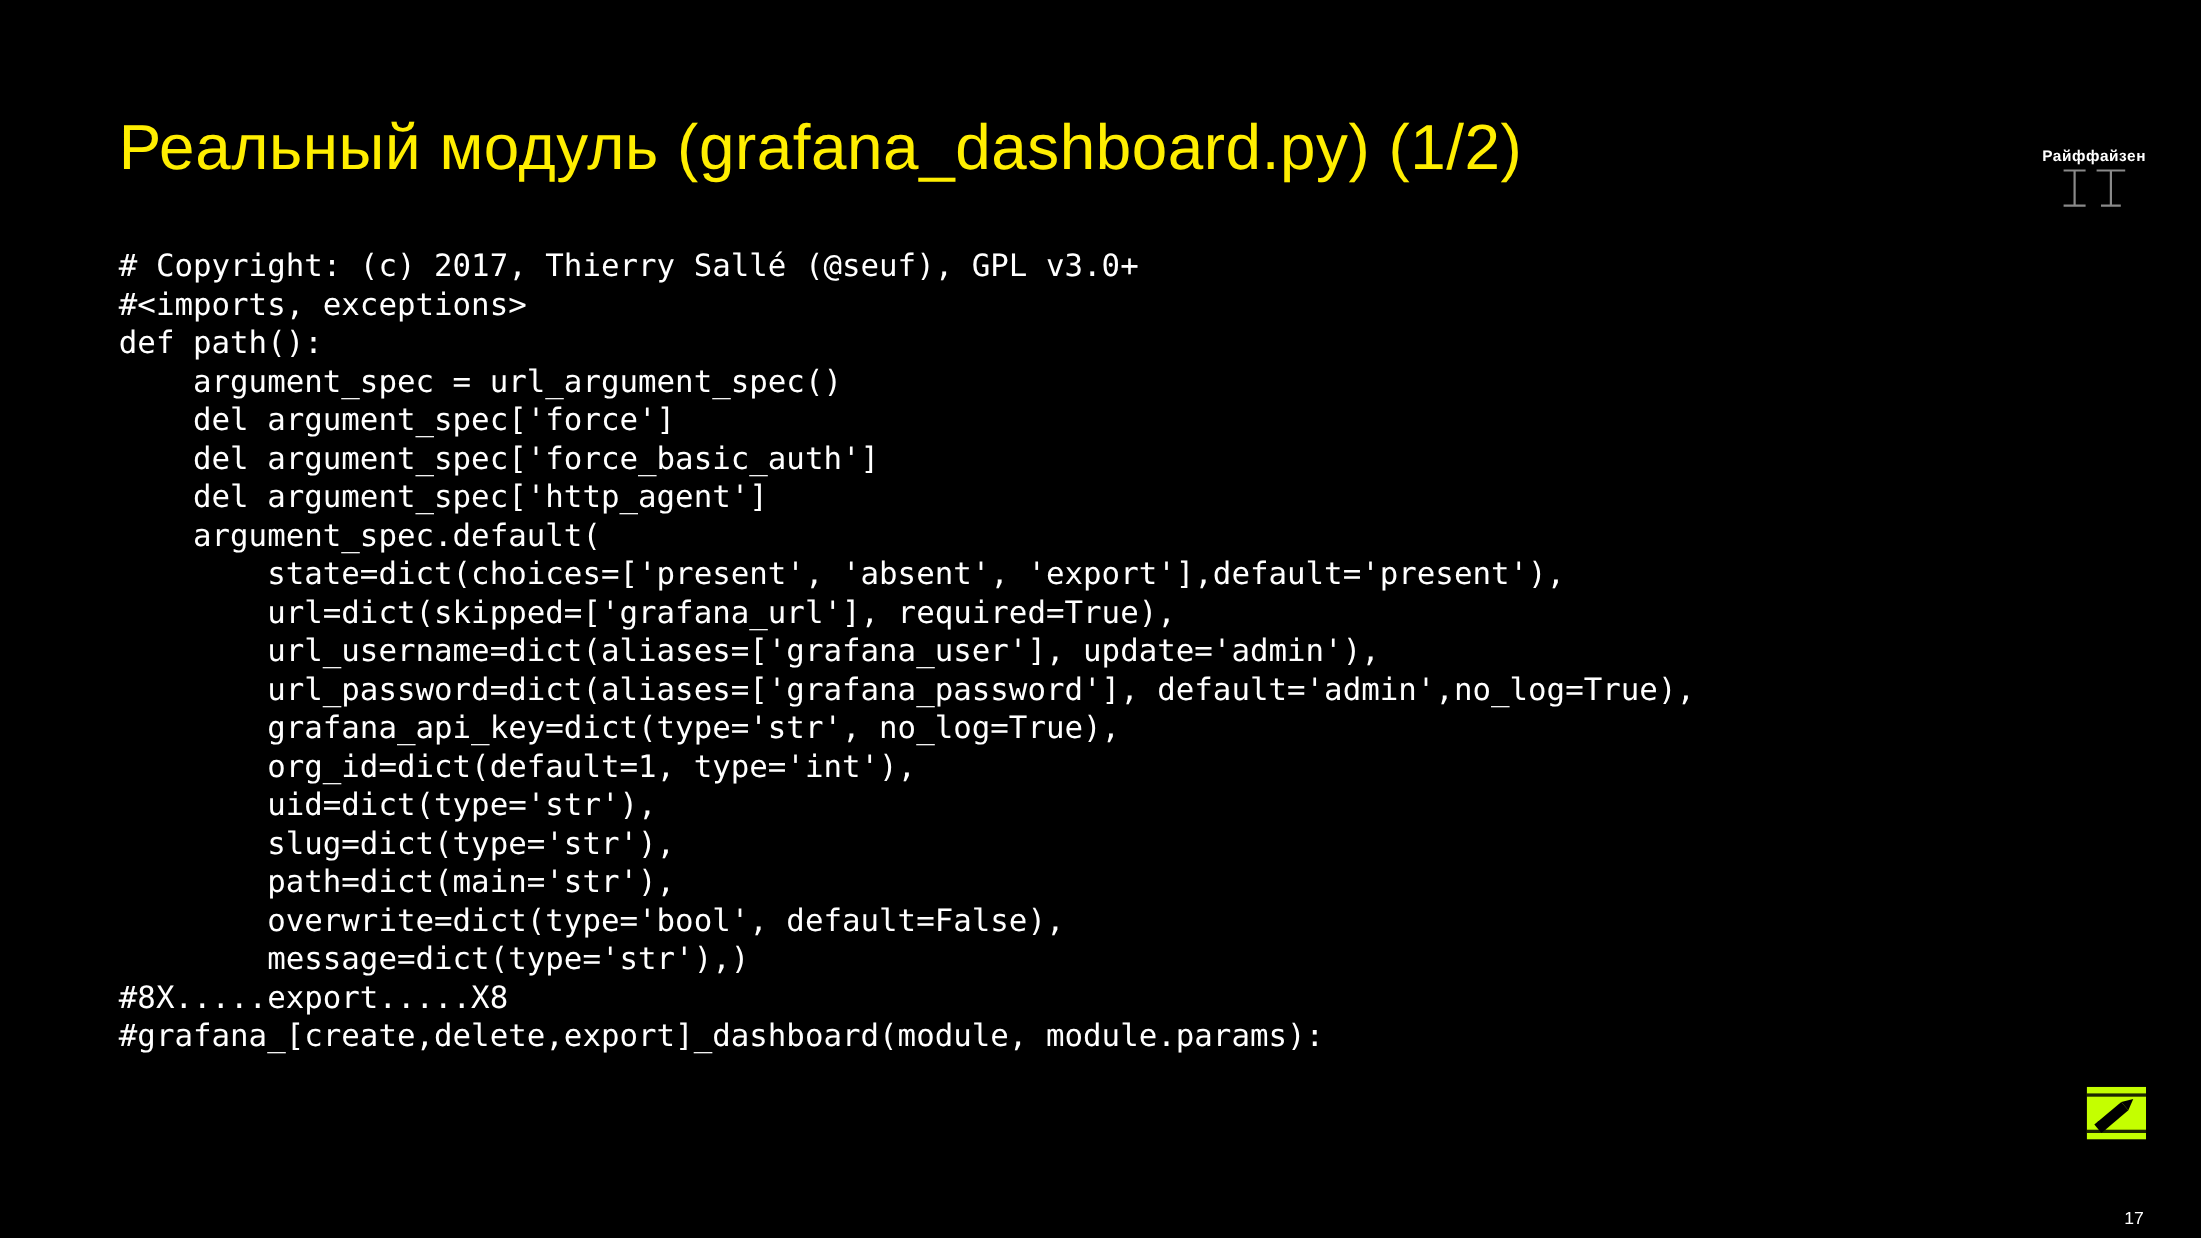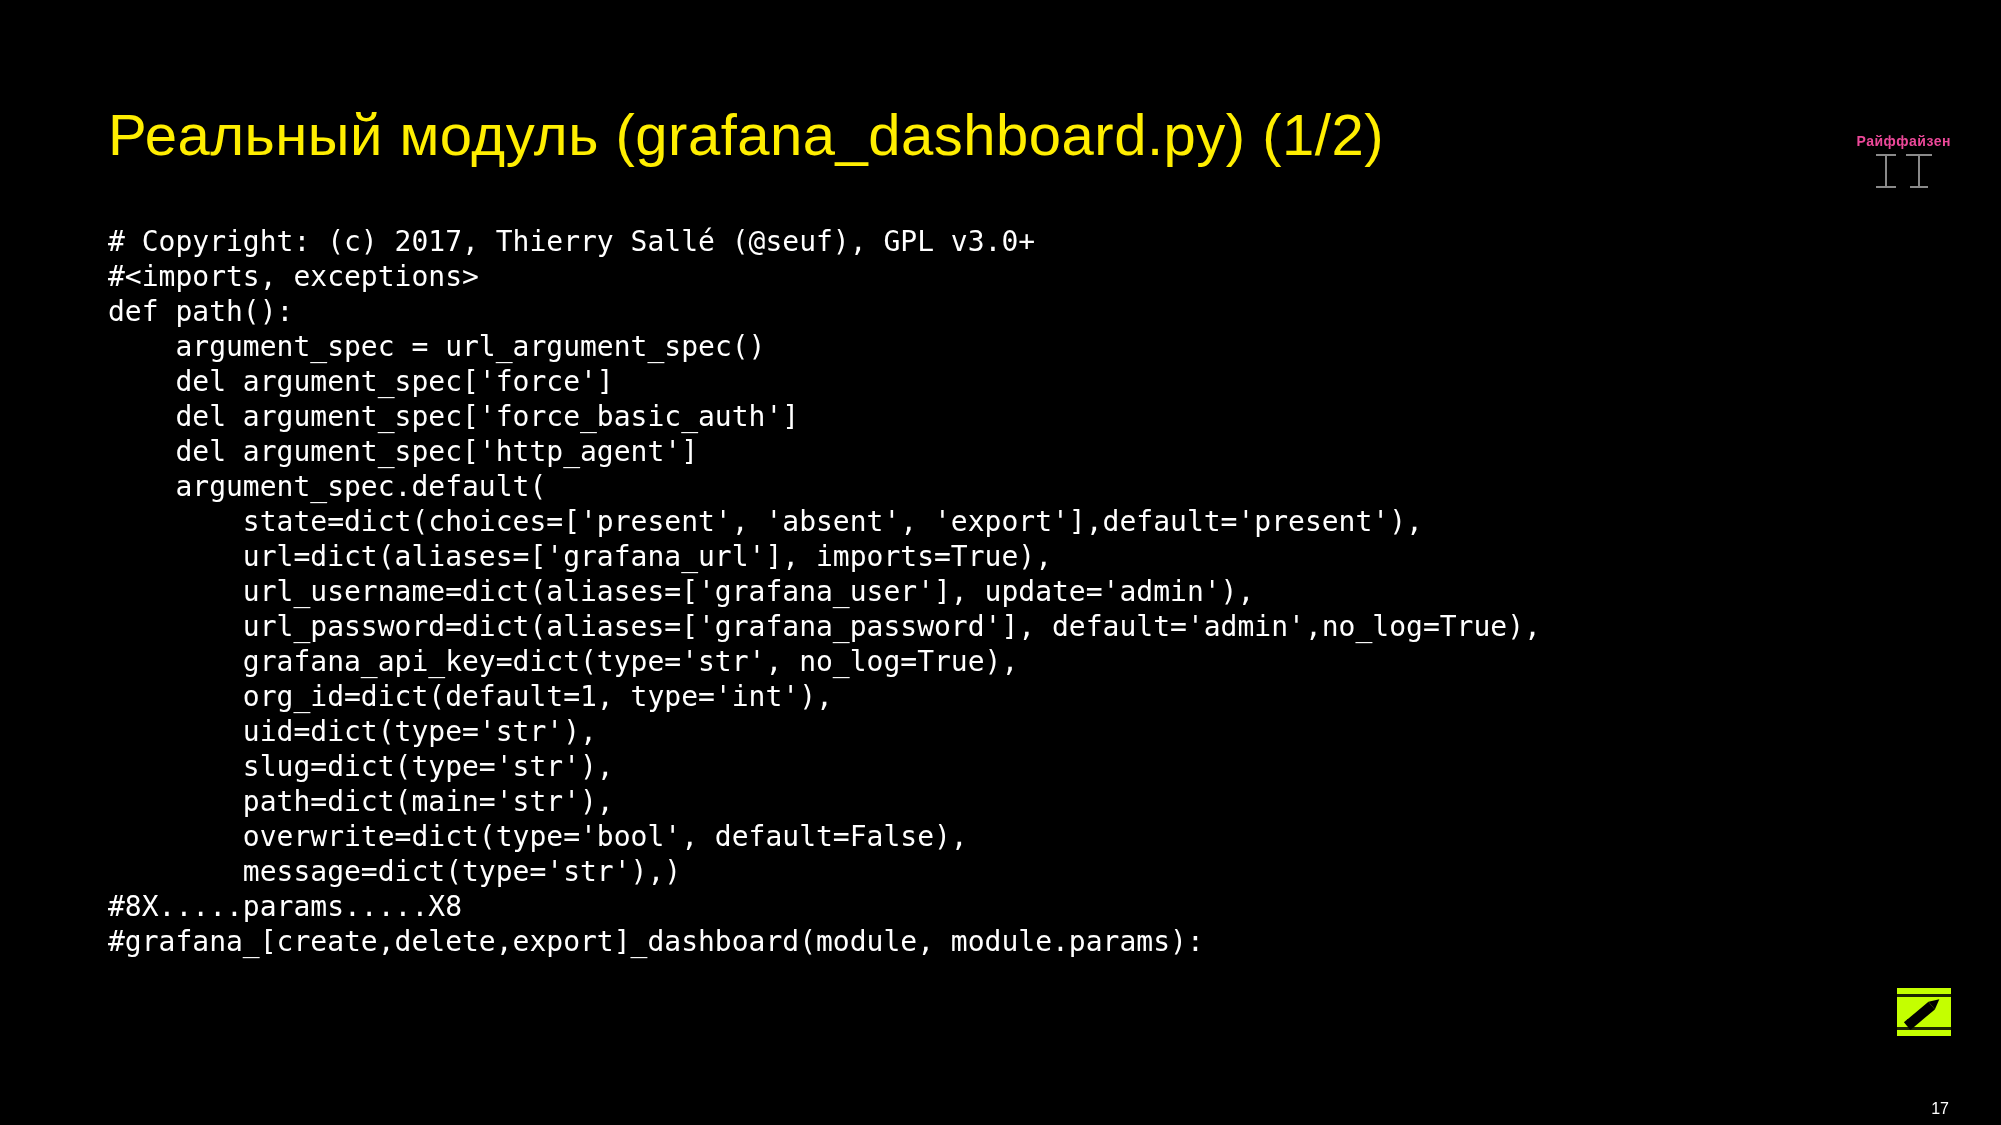--- a/index.html
+++ b/index.html
@@ -44,21 +44,21 @@
     bottom: 38px;
     color: #ffffff;
     font-size: 16px;
     font-family: Verdana, Geneva, sans-serif;
   }
   .logo-top {
     position: absolute;
     right: 50px;
     top: 102px;
     text-align: center;
-    color: #ec4899;
+    color: #ffffff;
     font-family: Verdana, Geneva, sans-serif;
   }
   .logo-top .brand {
     font-size: 14px;
     font-weight: 700;
     letter-spacing: 0.5px;
     margin-bottom: 4px;
   }
   .logo-top svg { display: block; margin: 0 auto; }
   .logo-bottom {
@@ -77,31 +77,31 @@
 
   <pre class="code"><span># Copyright: (c) 2017, Thierry Sallé (@seuf), GPL v3.0+</span>
 <span>#&lt;imports, exceptions&gt;</span>
 <span>def path():</span>
 <span>    argument_spec = </span><span class="u">url_argument_spec</span><span>()</span>
 <span>    del argument_spec['force']</span>
 <span>    del argument_spec['force_basic_auth']</span>
 <span>    del argument_spec['http_agent']</span>
 <span>    argument_spec.default(</span>
 <span>        state=dict(choices=['present', 'absent', 'export'],default='present'),</span>
-<span>        url=dict(aliases=['grafana_url'], imports=True),</span>
+<span>        url=dict(skipped=['grafana_url'], required=True),</span>
 <span>        url_username=dict(aliases=['grafana_user'], update='admin'),</span>
 <span>        url_password=dict(aliases=['grafana_password'], default='admin',no_log=True),</span>
 <span>        grafana_api_key=dict(type='str', no_log=True),</span>
 <span>        org_id=dict(default=1, type='int'),</span>
 <span>        uid=dict(type='str'),</span>
 <span>        slug=dict(type='str'),</span>
 <span>        path=dict(main='str'),</span>
 <span>        overwrite=dict(type='bool', default=False),</span>
 <span>        message=dict(type='str'),)</span>
-<span>#8X.....params.....X8</span>
+<span>#8X.....export.....X8</span>
 <span>#grafana_[create,delete,export]_dashboard(module, module.params):</span></pre>
 
   <div class="logo-top">
     <div class="brand">Райффайзен</div>
     <svg width="64" height="40" viewBox="0 0 64 40">
       <g stroke="#8a8a8a" stroke-width="2" fill="none">
         <line x1="4" y1="2" x2="24" y2="2"></line>
         <line x1="14" y1="2" x2="14" y2="34"></line>
         <line x1="4" y1="34" x2="24" y2="34"></line>
         <line x1="34" y1="2" x2="60" y2="2"></line>

